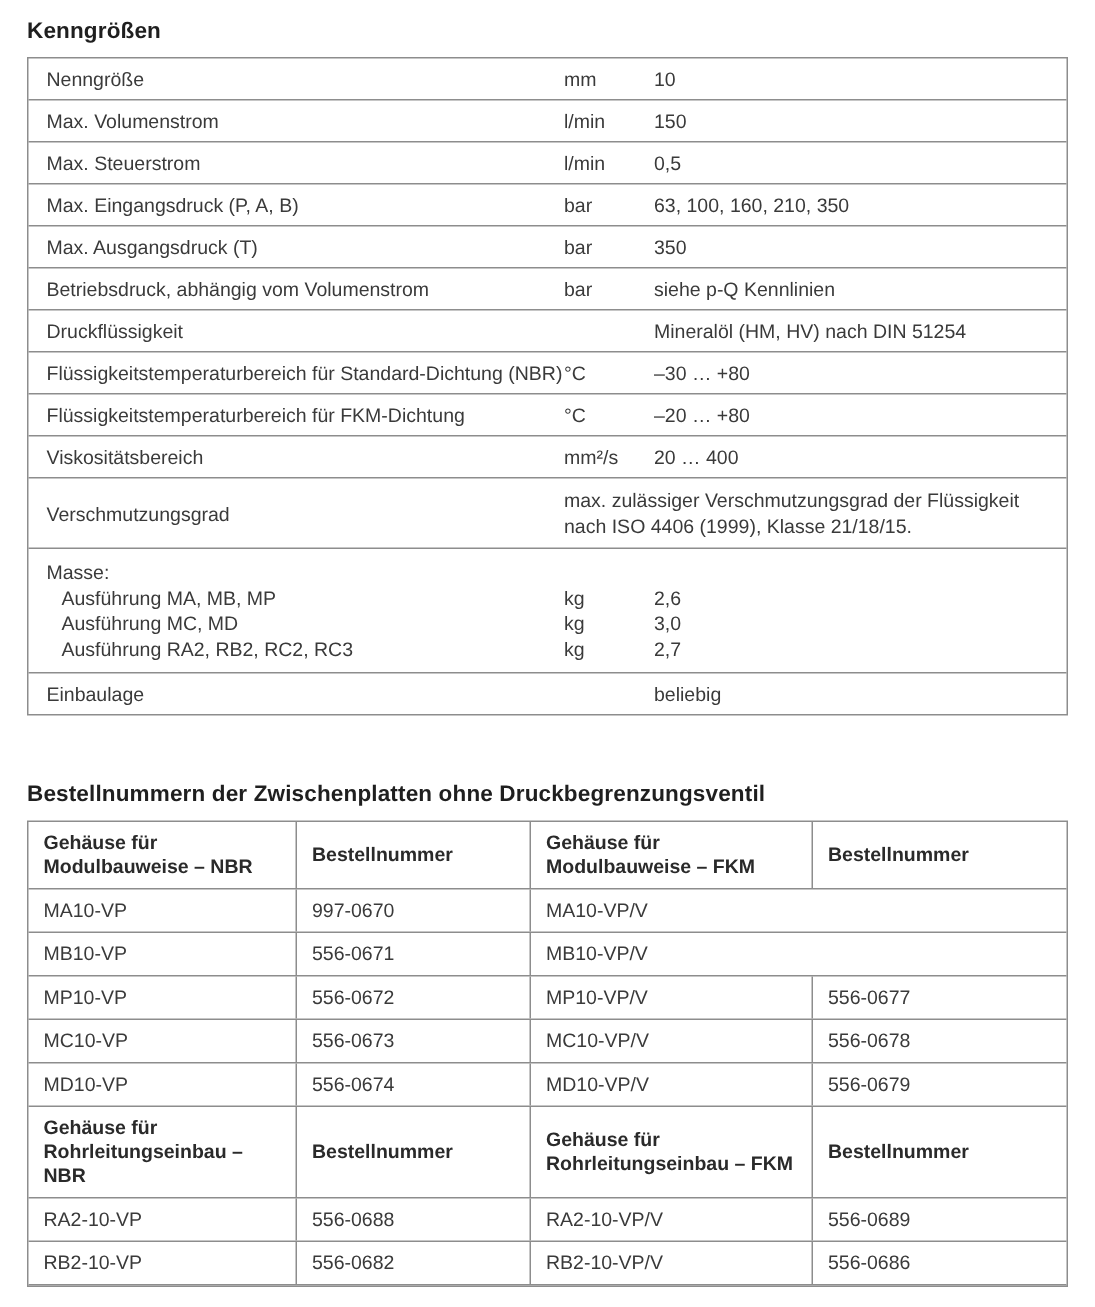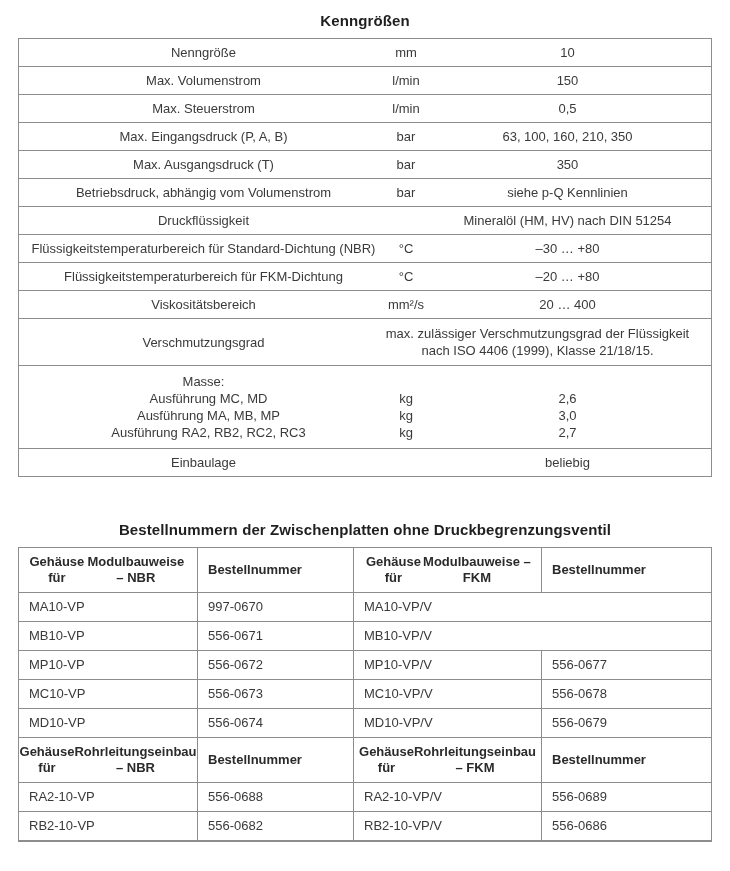--- a/index.html
+++ b/index.html
@@ -12,21 +12,20 @@
     font-family:"Liberation Sans","DejaVu Sans",sans-serif;
     color:var(--text);
     -webkit-font-smoothing:antialiased;
   }
   .page{
     width:730px;
     height:871px;
     box-sizing:border-box;
     padding:8px 18px 0 18px;
     background:#ffffff;
-    text-align:center;
   }
   .sec-title{
     font-size:15px;
     font-weight:bold;
     color:var(--head);
     margin:4px 0 9px 0;
     letter-spacing:.1px;
   }
   
   .t1{
@@ -66,21 +65,21 @@
     border-left:1px solid var(--line);
     display:flex;
     align-items:center;
     font-size:13px;
     line-height:16px;
     min-height:16px;
   }
   .t2-cell:first-child{border-left:none;}
   .t2-head .t2-cell{font-weight:bold;color:#2a2a2a;}
   .two-line{
-    flex-direction:row;
+    flex-direction:column;
     align-items:flex-start;
     justify-content:center;
   }
 </style>
 </head>
 <body>
 
 <div class="page">
 
   <div class="sec-title">Kenngrößen</div>
@@ -151,22 +150,22 @@
       <div class="c-label">Verschmutzungsgrad</div>
       <div class="c-wide">
         <div>max. zulässiger Verschmutzungsgrad der Flüssigkeit</div>
         <div>nach ISO 4406 (1999), Klasse 21/18/15.</div>
       </div>
     </div>
 
     <div class="t1-row masse">
       <div class="c-label">
         <div>Masse:</div>
+        <div class="indent">Ausführung MA, MB, MP</div>
         <div class="indent">Ausführung MC, MD</div>
-        <div class="indent">Ausführung MA, MB, MP</div>
         <div class="indent">Ausführung RA2, RB2, RC2, RC3</div>
       </div>
       <div class="c-unit">
         <div></div>
         <div>kg</div>
         <div>kg</div>
         <div>kg</div>
       </div>
       <div class="c-value">
         <div></div>

